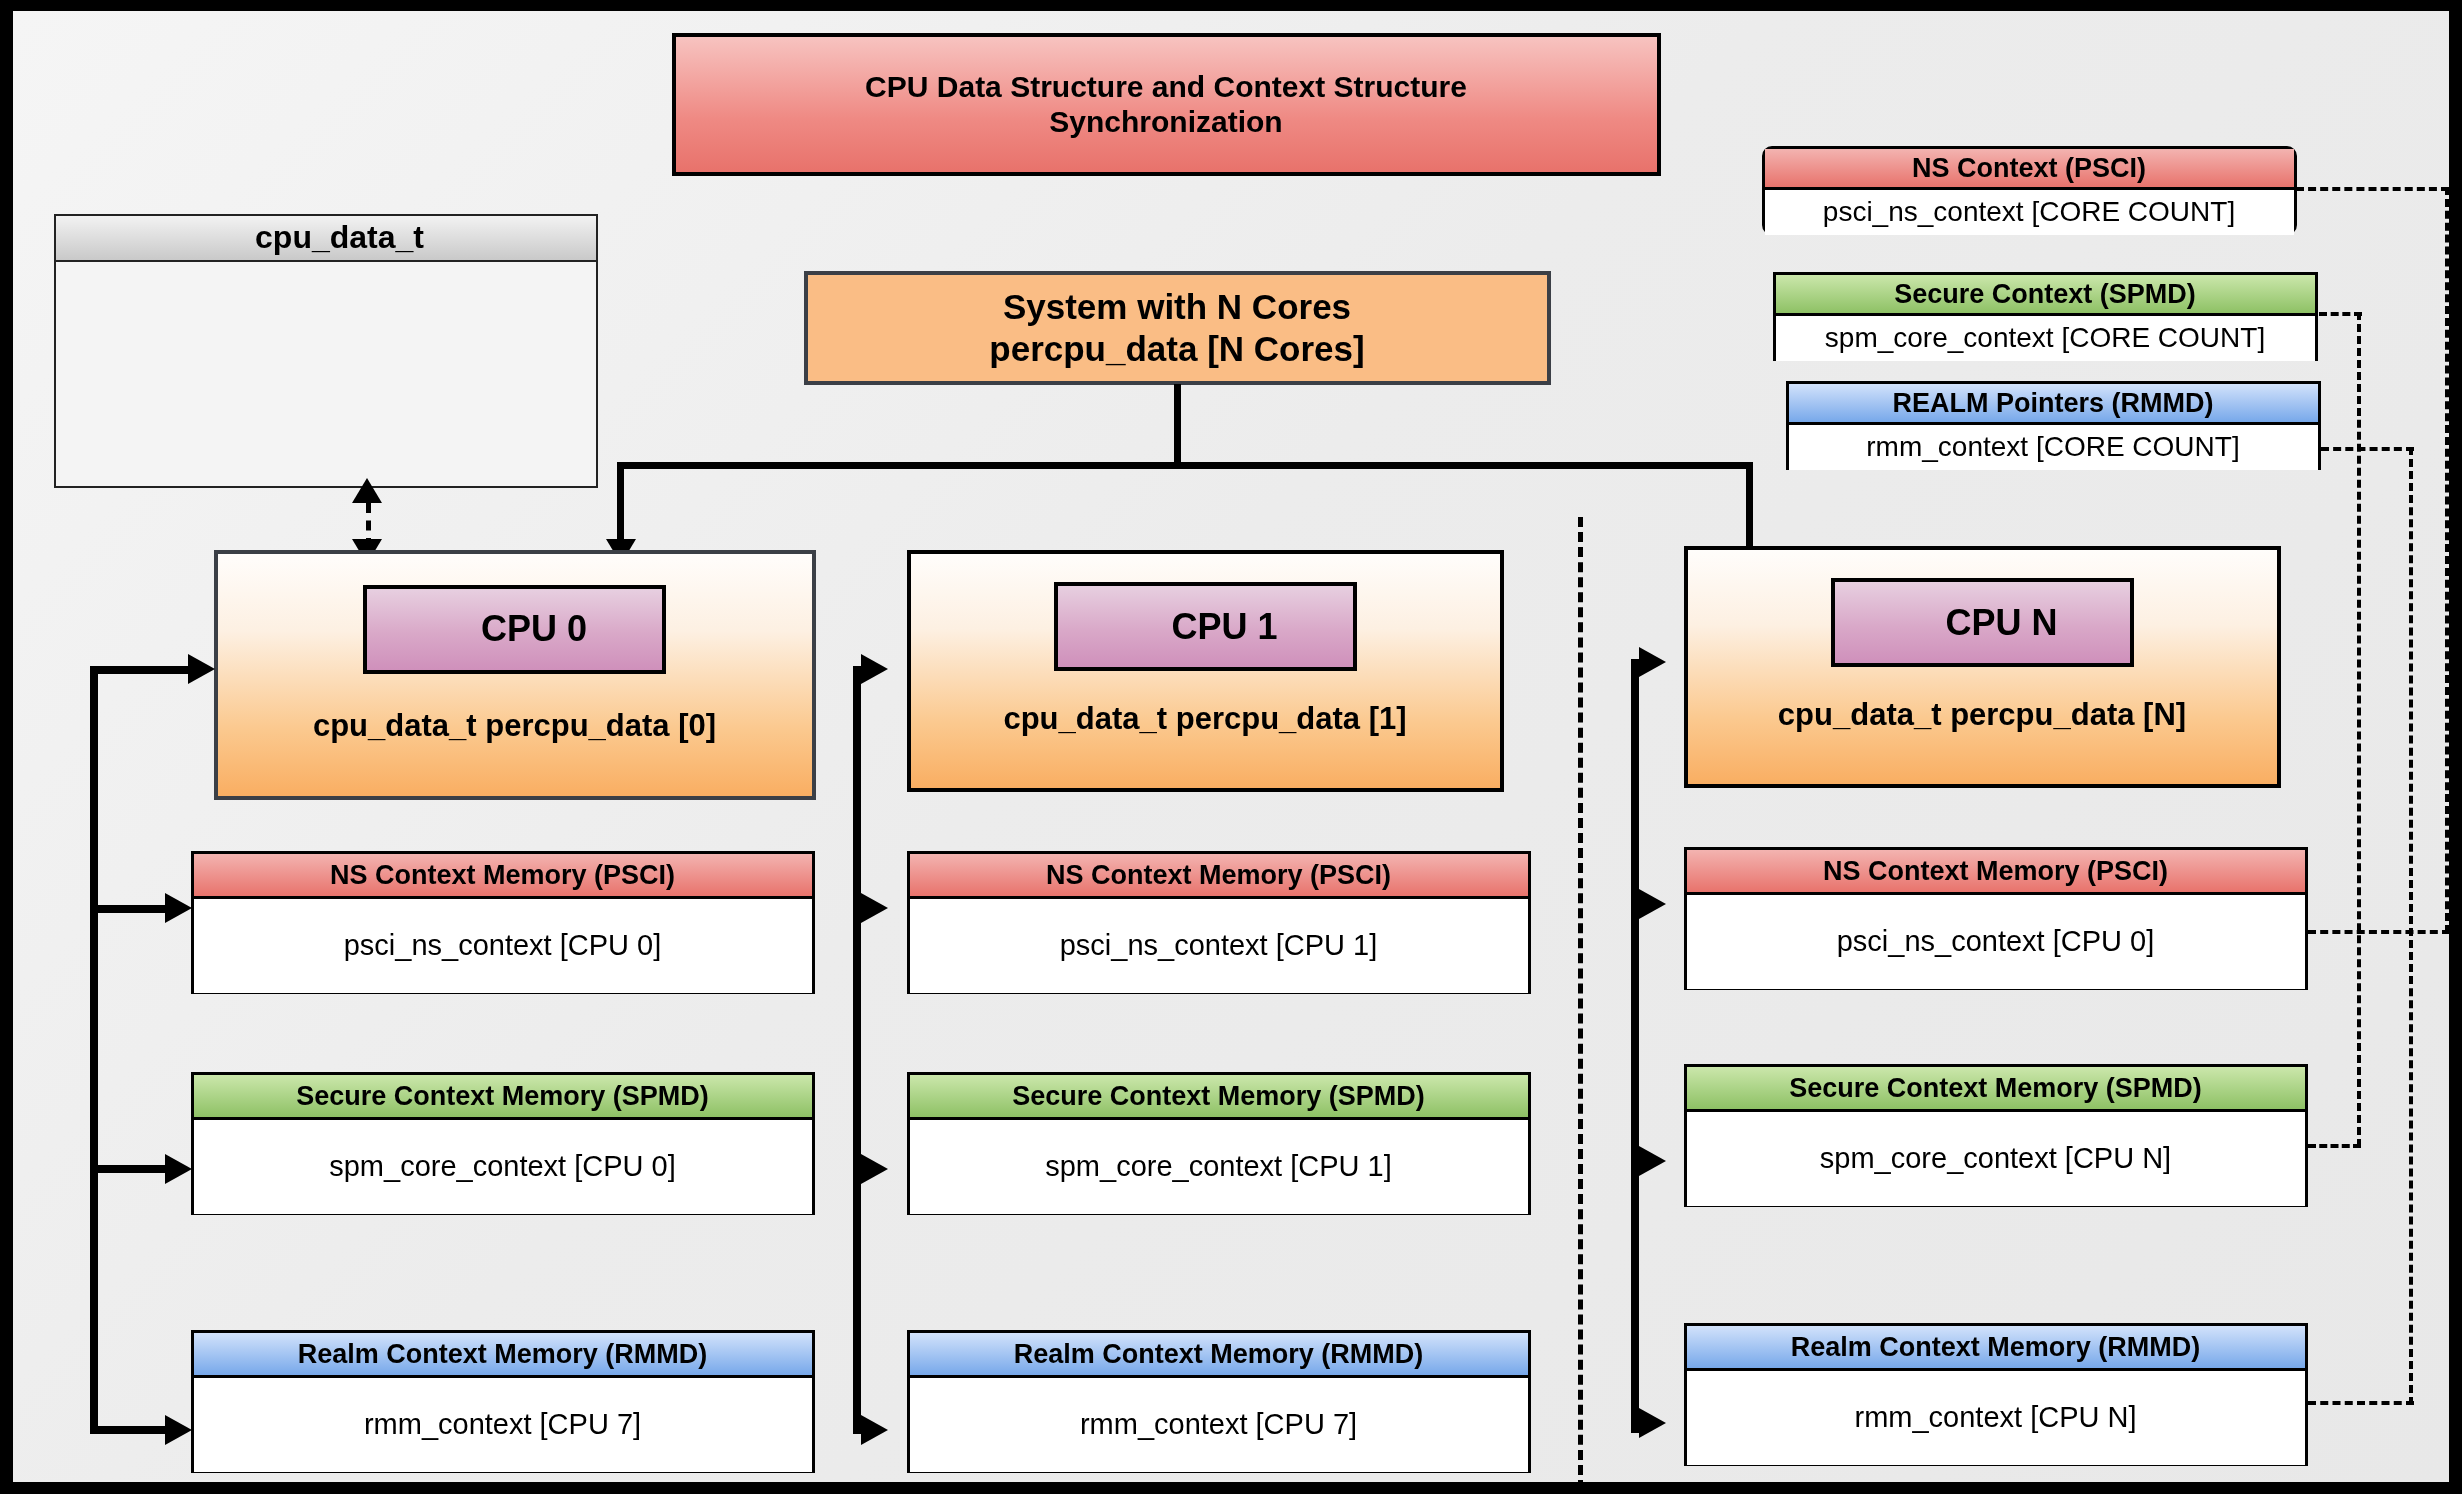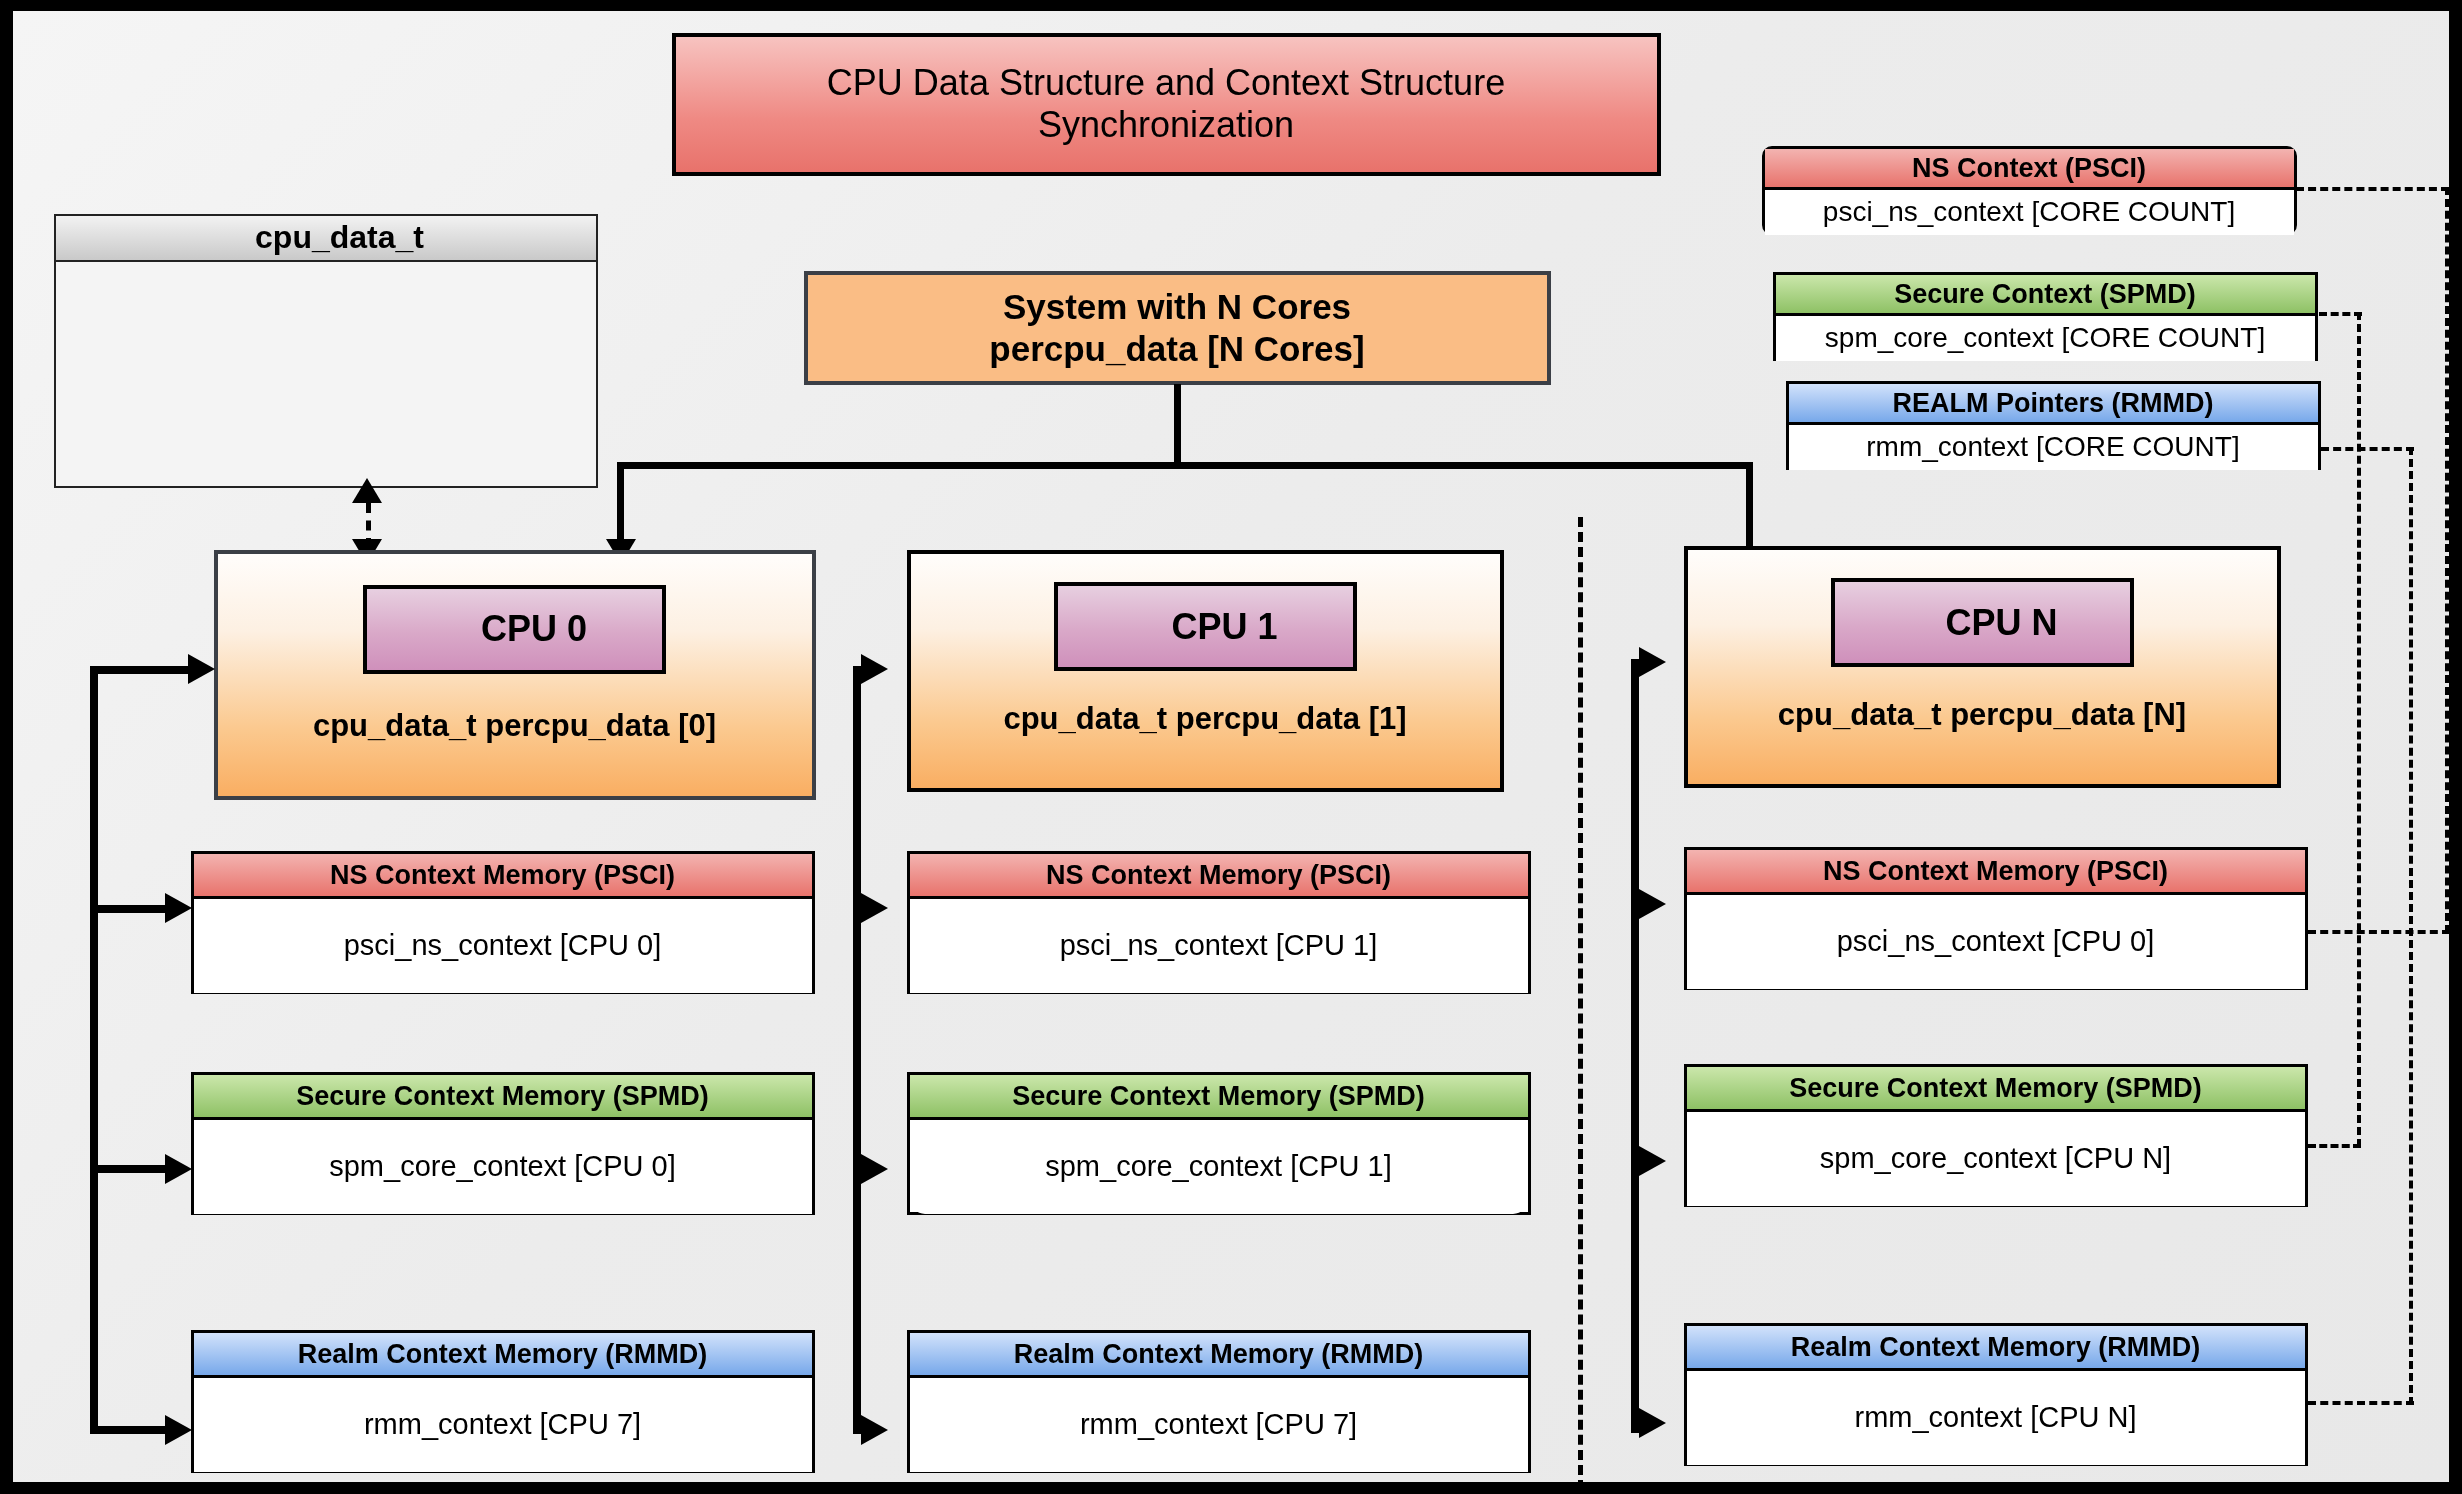--- a/index.html
+++ b/index.html
@@ -34,21 +34,21 @@
   .hd-green{background:linear-gradient(180deg,#cbe7ab 0%,#8ec165 100%);}
   .hd-blue{background:linear-gradient(180deg,#d2e2fb 0%,#77a8ea 100%);}
   .bd-plain{background:#f2f2f2;}
 
   
   #title-banner{
     left:659px;top:22px;width:989px;height:143px;
     border:4.5px solid #000;
     background:linear-gradient(180deg,#f7c3c0 0%,#ef8a84 60%,#e8726b 100%);
     display:flex;align-items:center;justify-content:center;
-    text-align:center;font-weight:normal;font-size:36px;color:#000;line-height:1.18;
+    text-align:center;font-weight:bold;font-size:30px;color:#000;line-height:1.18;
     padding:0 16px;
   }
 
   
   #cpu-data-t{
     left:41px;top:203px;width:544px;height:274px;
     border:2.7px solid #222;background:#f4f4f4;
   }
   #cpu-data-t .cdt-hd{
     height:46px;width:100%;box-sizing:border-box;
@@ -190,21 +190,21 @@
       <div class="cpu-label" style="margin-top:30px;">cpu_data_t percpu_data [1]</div>
     </div>
 
     <div class="tbox" style="left:894px;top:840px;width:624px;height:143px;">
       <div class="hd hd-red" style="height:45px;font-size:27px;">NS Context Memory (PSCI)</div>
       <div class="bd" style="height:94px;font-size:29px;">psci_ns_context [CPU 1]</div>
     </div>
 
     <div class="tbox" style="left:894px;top:1061px;width:624px;height:143px;">
       <div class="hd hd-green" style="height:45px;font-size:27px;">Secure Context Memory (SPMD)</div>
-      <div class="bd" style="height:94px;font-size:29px;border-radius:15px;">spm_core_context [CPU 1]</div>
+      <div class="bd" style="height:94px;font-size:29px;">spm_core_context [CPU 1]</div>
     </div>
 
     <div class="tbox" style="left:894px;top:1319px;width:624px;height:143px;">
       <div class="hd hd-blue" style="height:45px;font-size:27px;">Realm Context Memory (RMMD)</div>
       <div class="bd" style="height:94px;font-size:29px;">rmm_context [CPU 7]</div>
     </div>
 
     <div class="abs ln" style="left:840px;top:655px;width:8px;height:768px;"></div>
     <div class="abs arrow-r" style="left:848px;top:643px;"></div>
     <div class="abs arrow-r" style="left:848px;top:882px;"></div>

